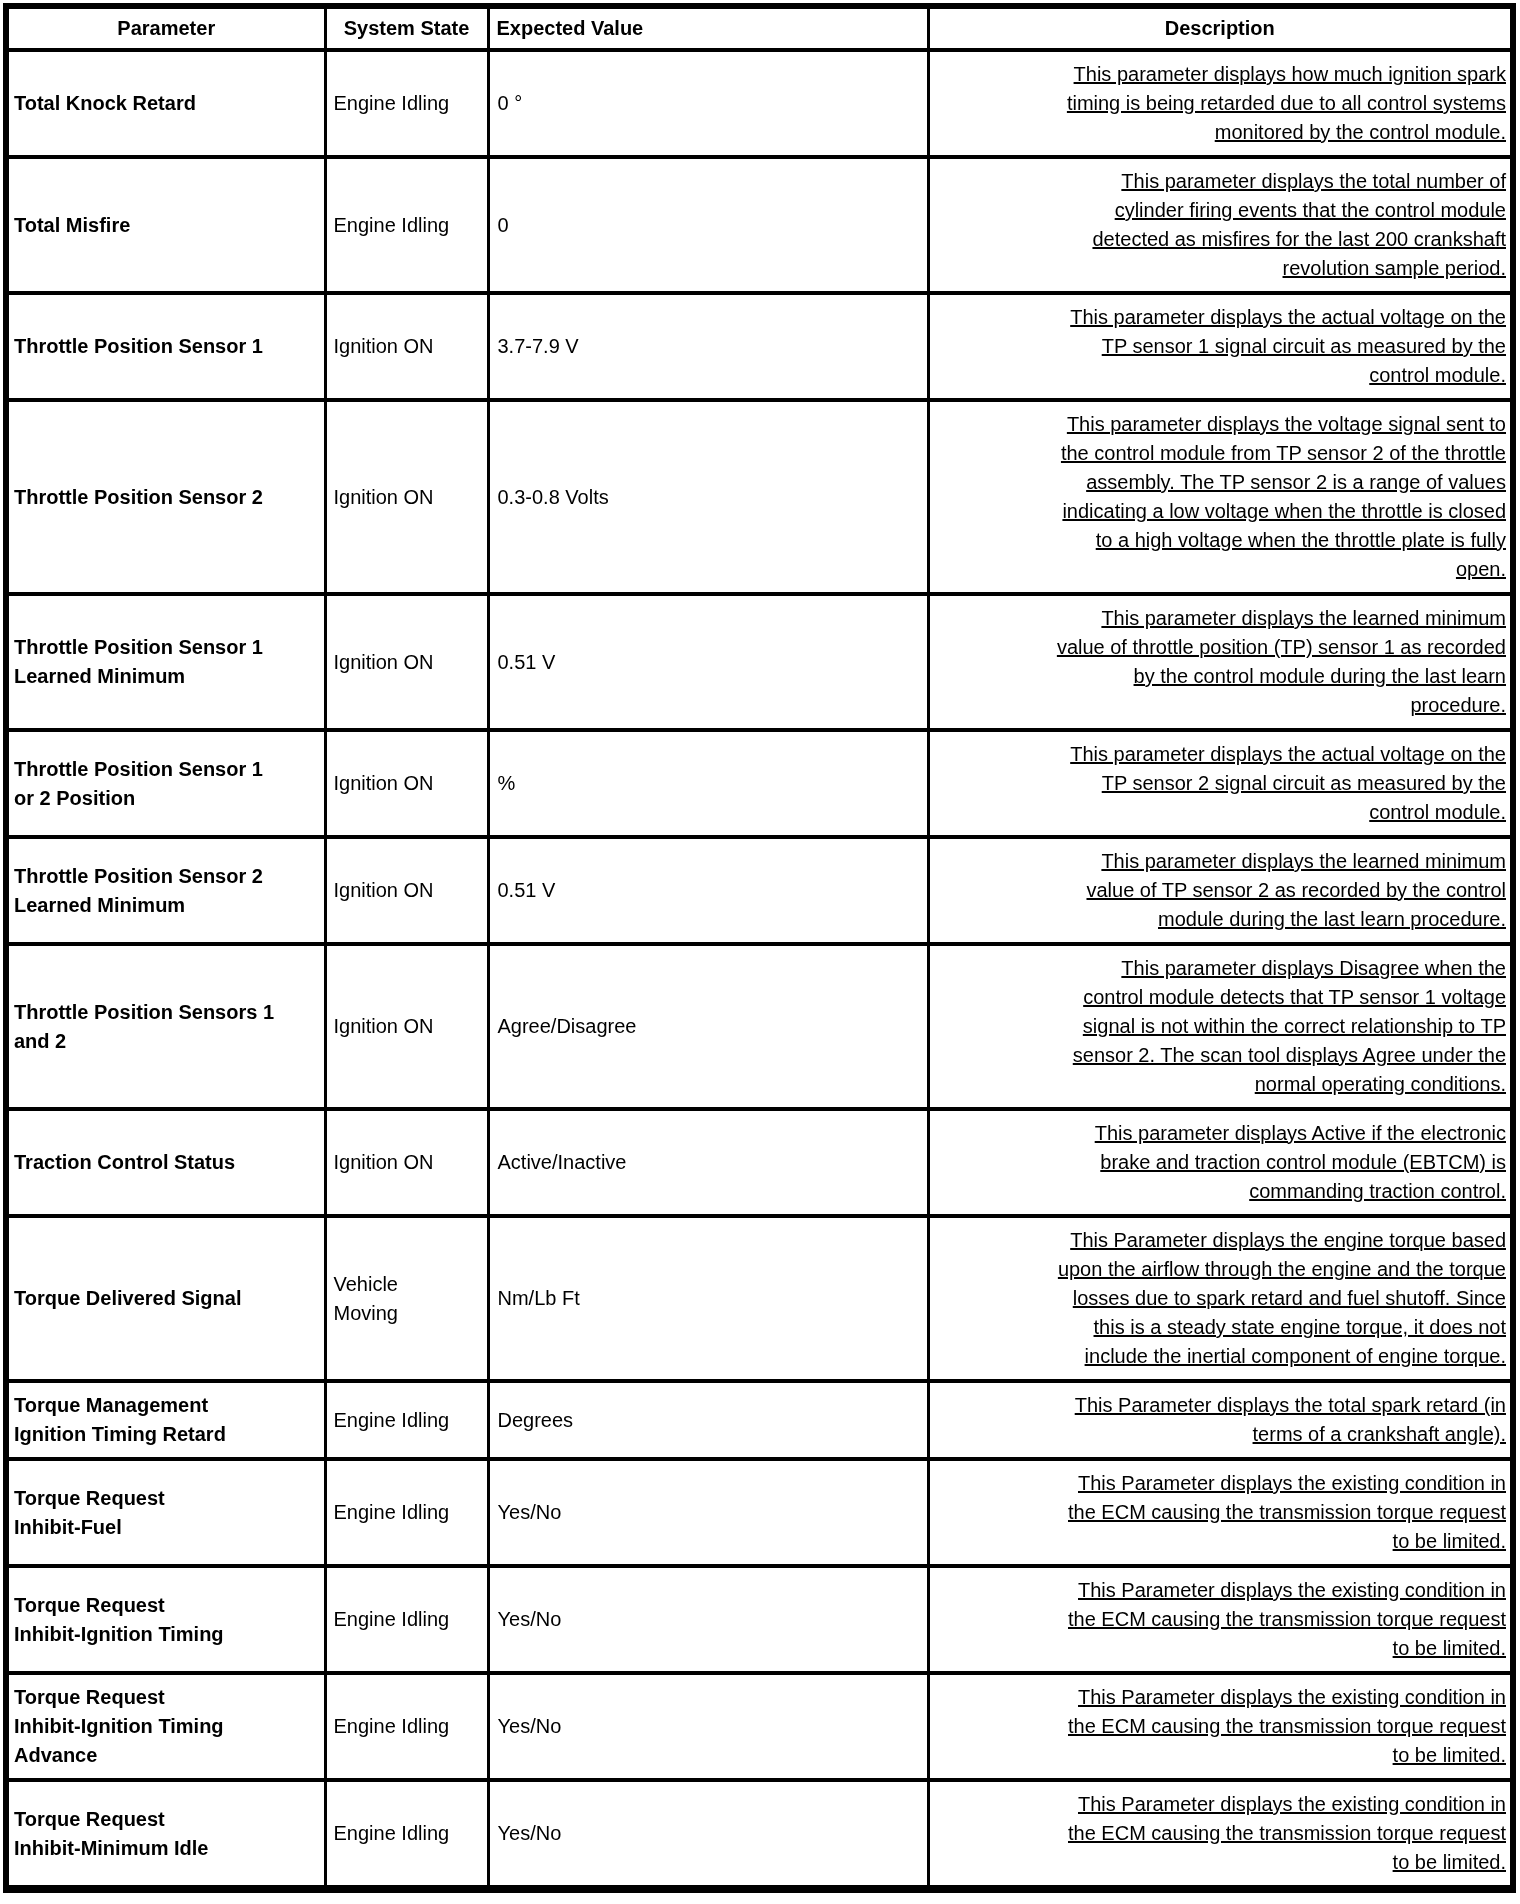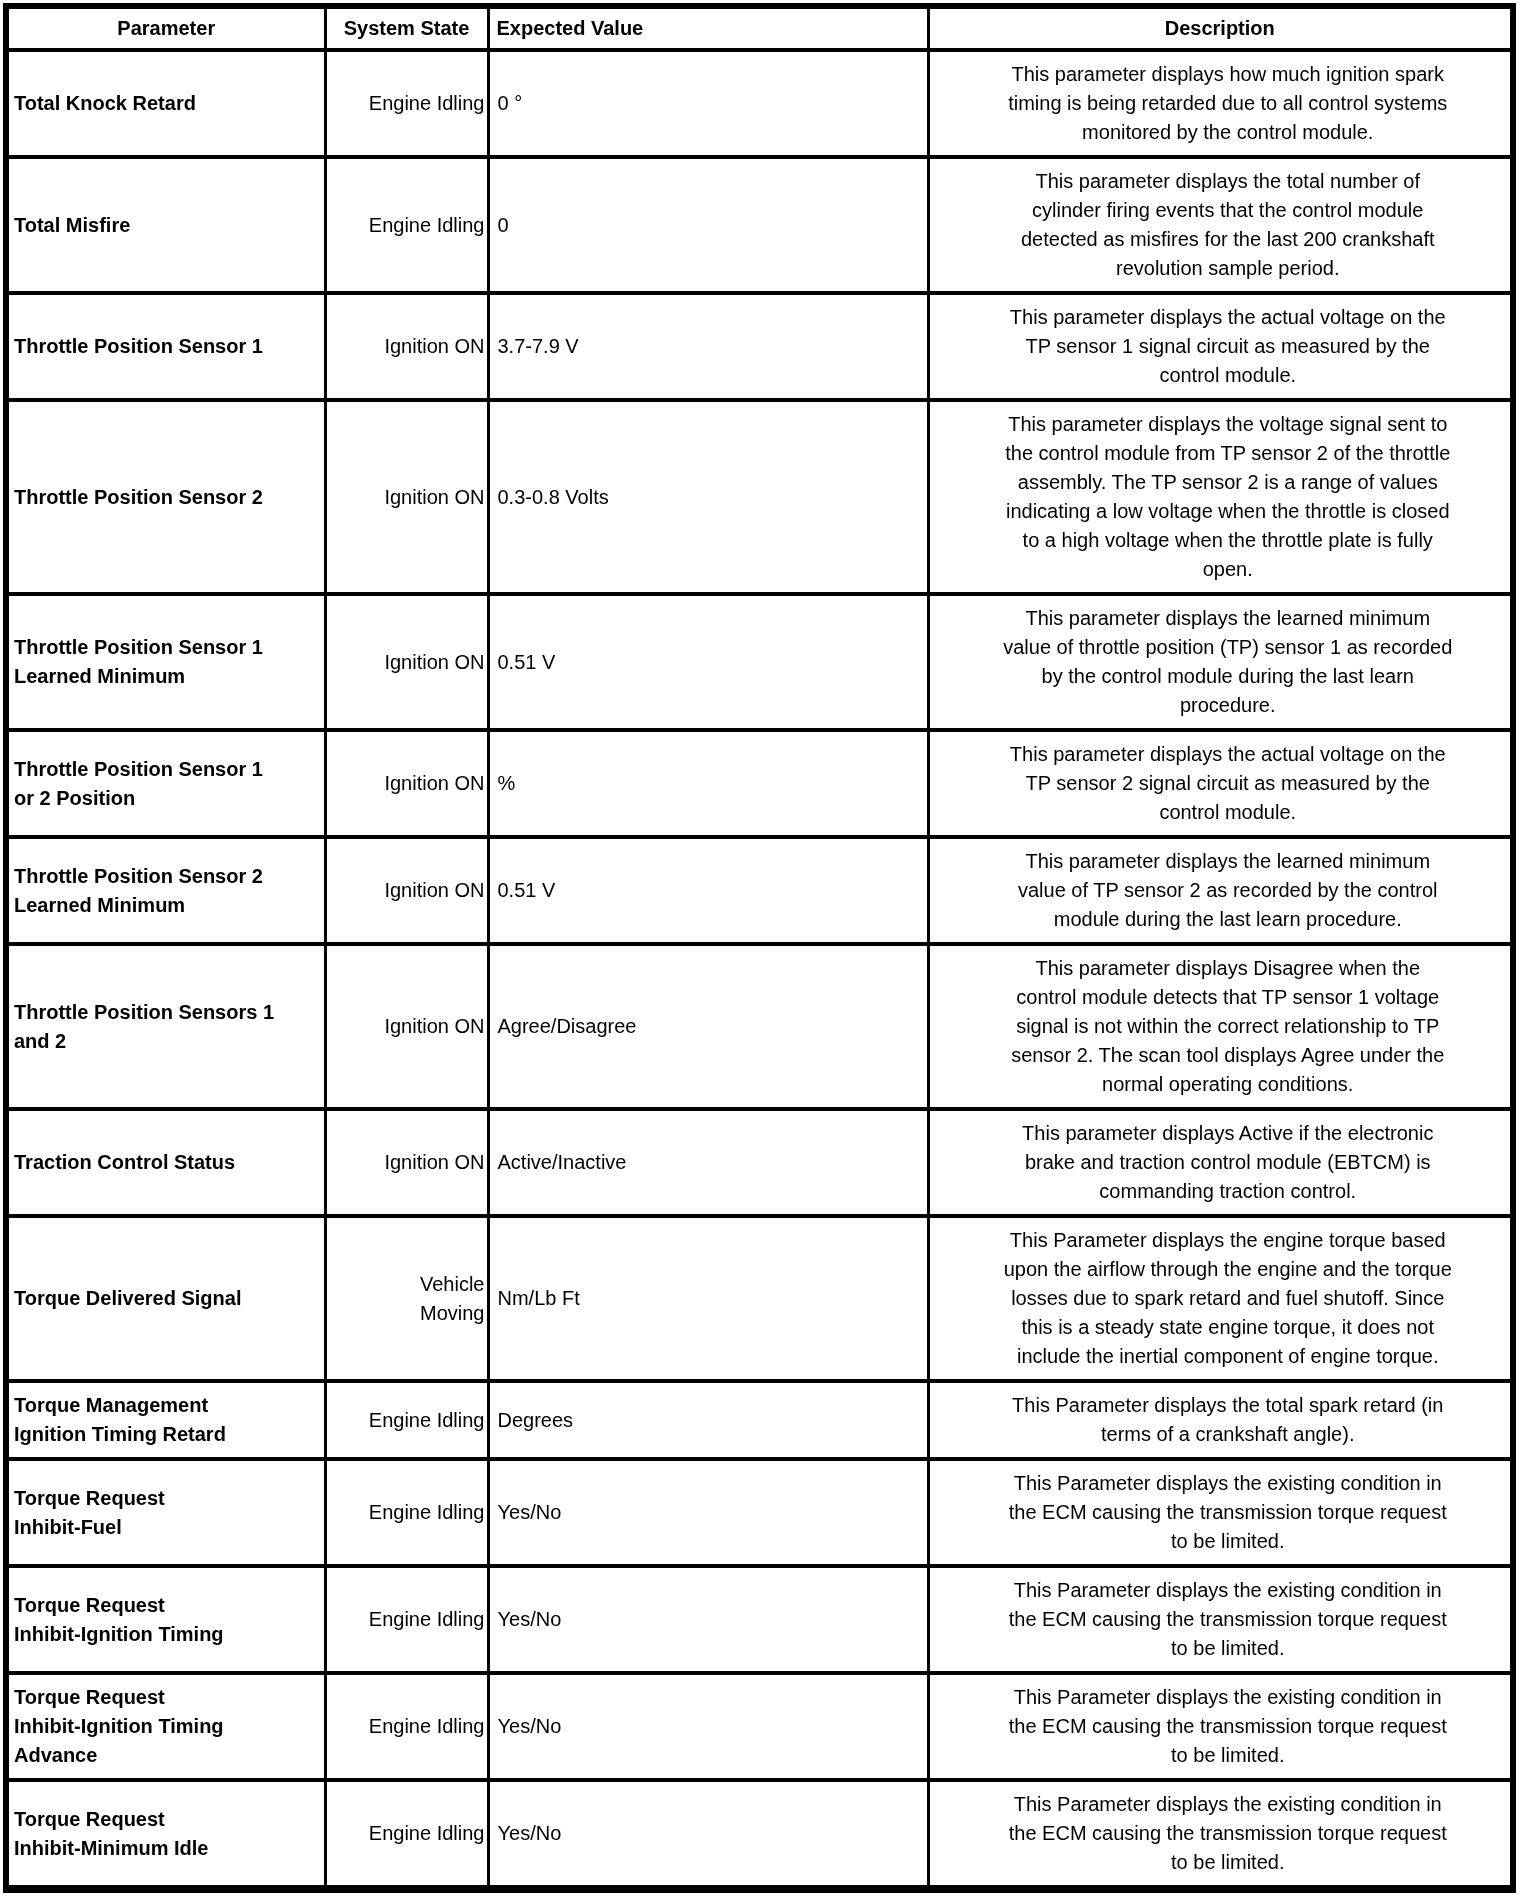--- a/index.html
+++ b/index.html
@@ -52,29 +52,30 @@
     white-space: pre-line;
     font-weight: normal;
   }
   td.cell-param {
     padding: 8px 4px 8px 5px;
     text-align: left;
     font-weight: bold;
   }
   td.cell-state {
     padding: 8px 2px 8px 7px;
-    text-align: right;
+    text-align: left;
   }
   td.cell-value {
     padding: 8px 4px 8px 8px;
     text-align: left;
   }
   td.cell-desc {
     padding: 8px 4px 8px 20px;
-    text-align: center;
+    text-align: right;
+    text-decoration: underline;
   }
 </style>
 </head>
 <body>
 
 <div class="page">
   <table class="param-table">
     <colgroup>
       <col class="c-param">
       <col class="c-state">

